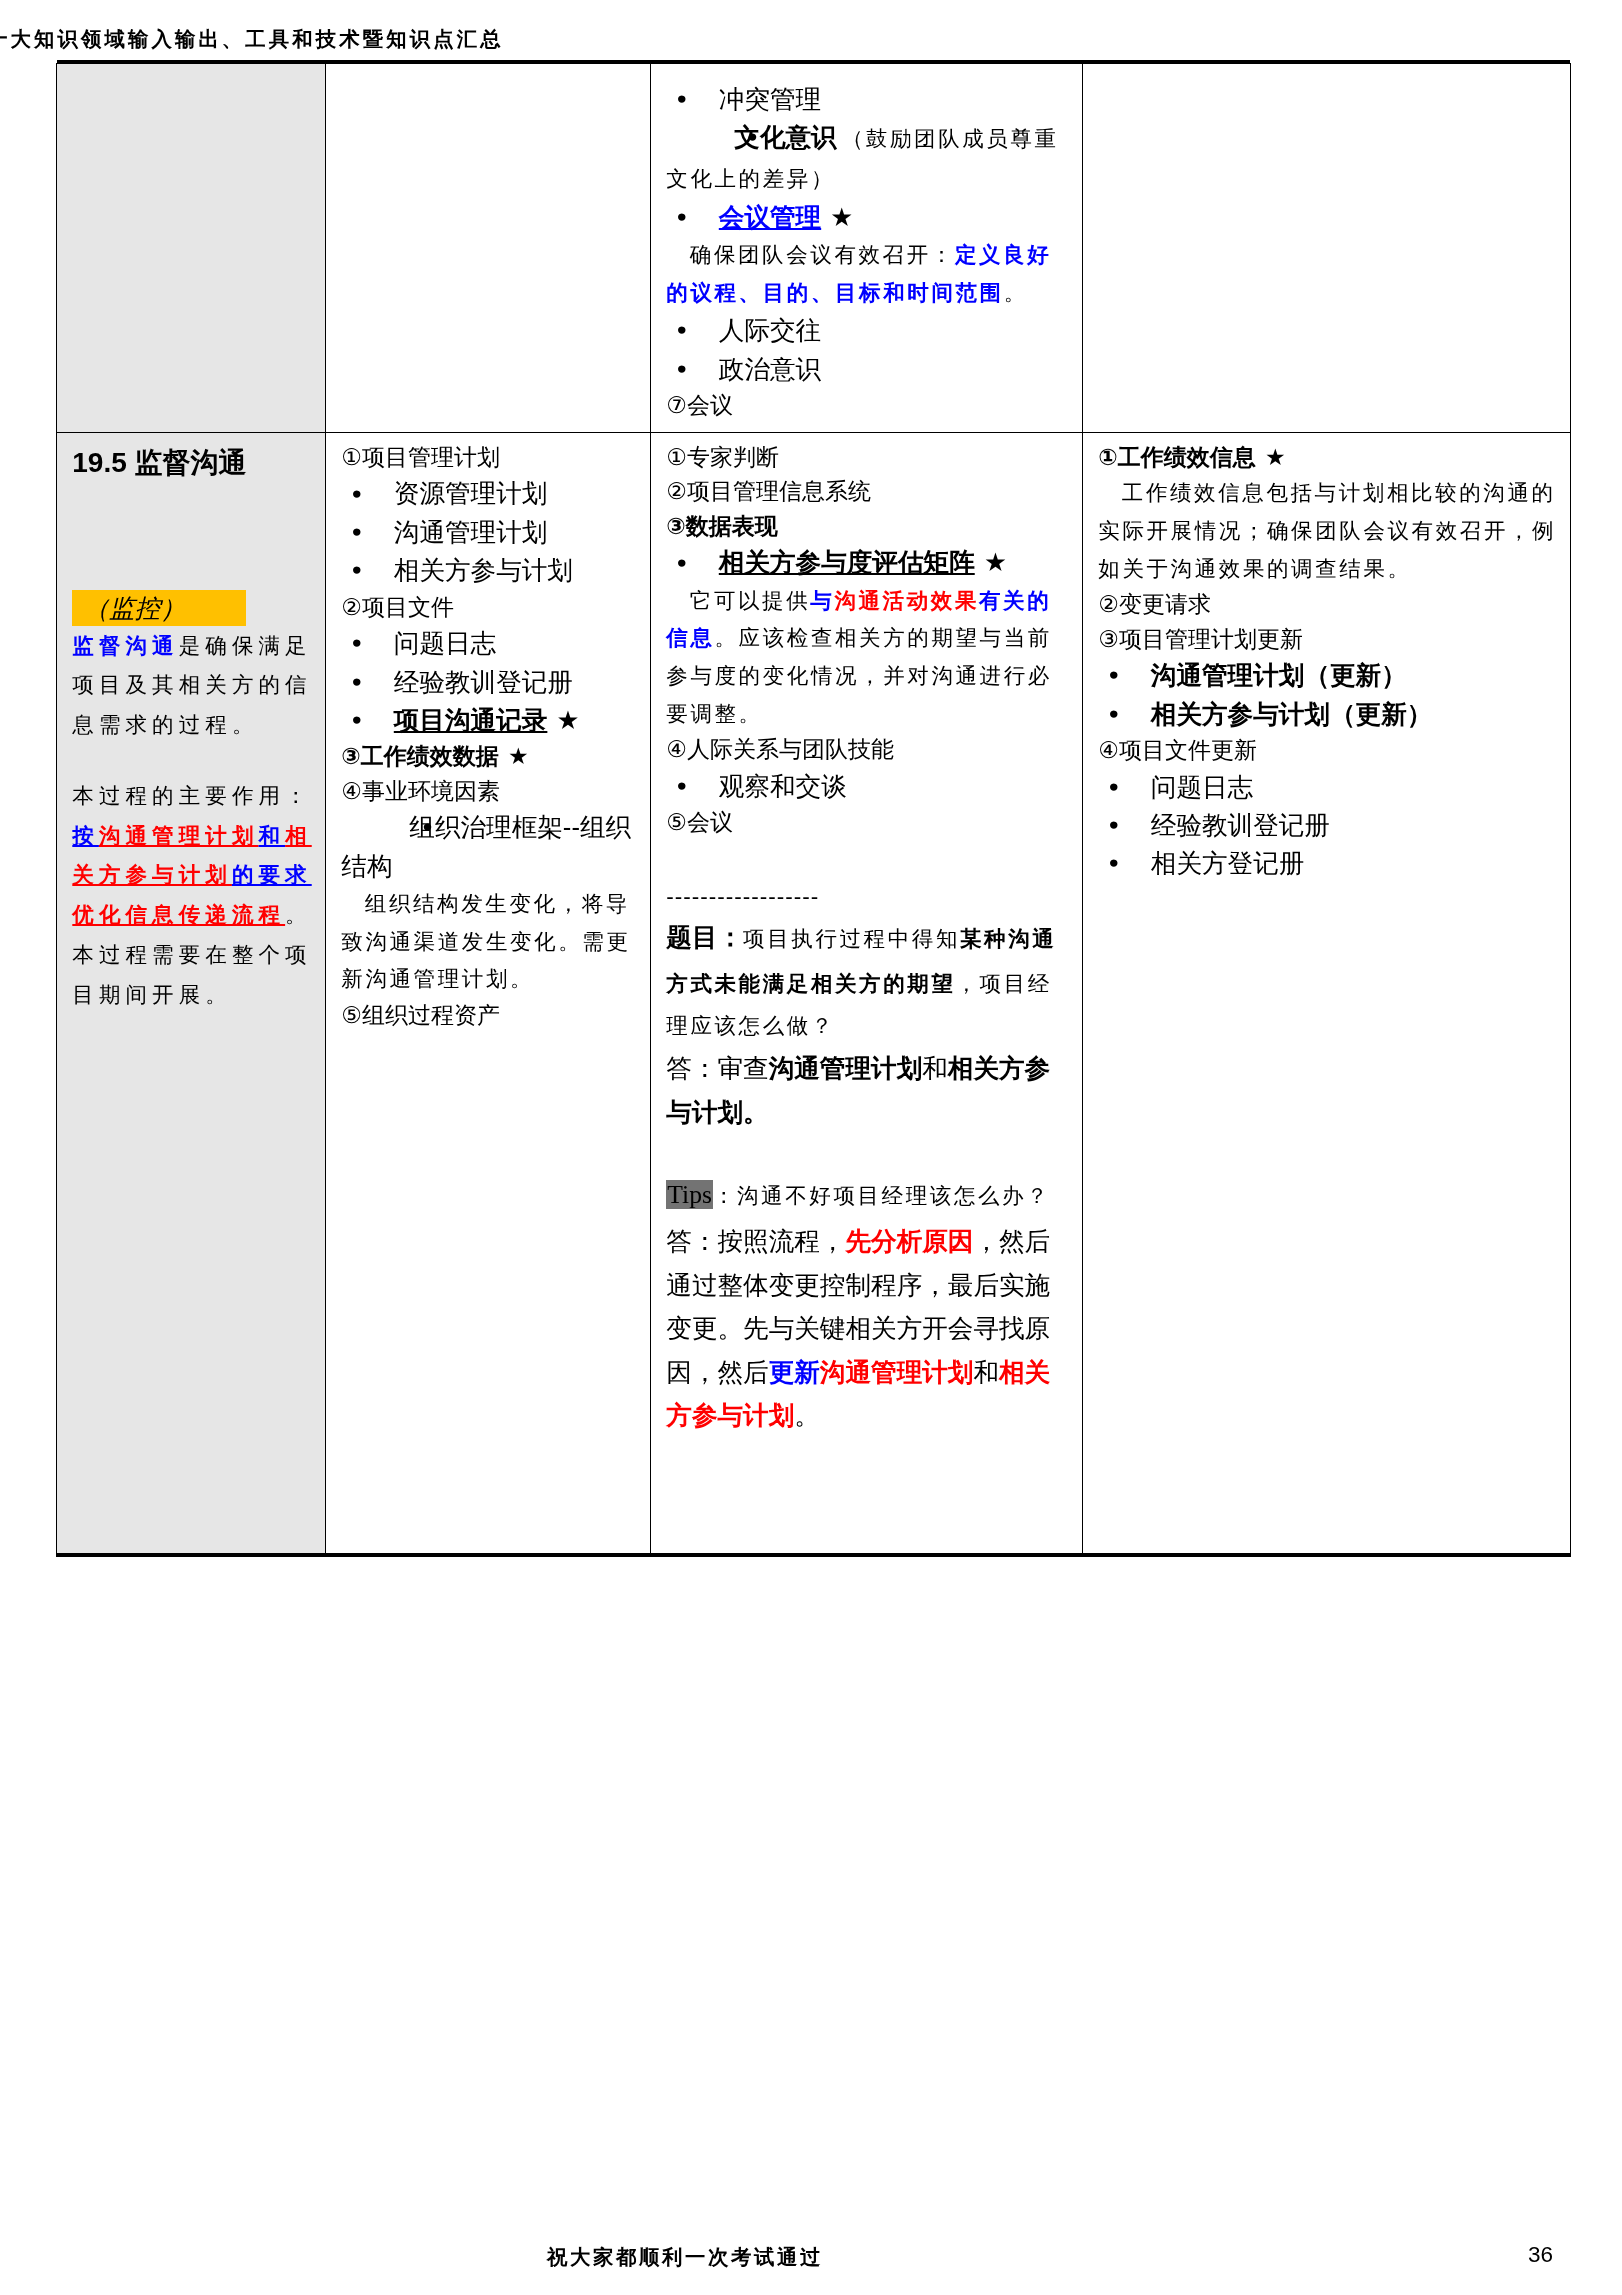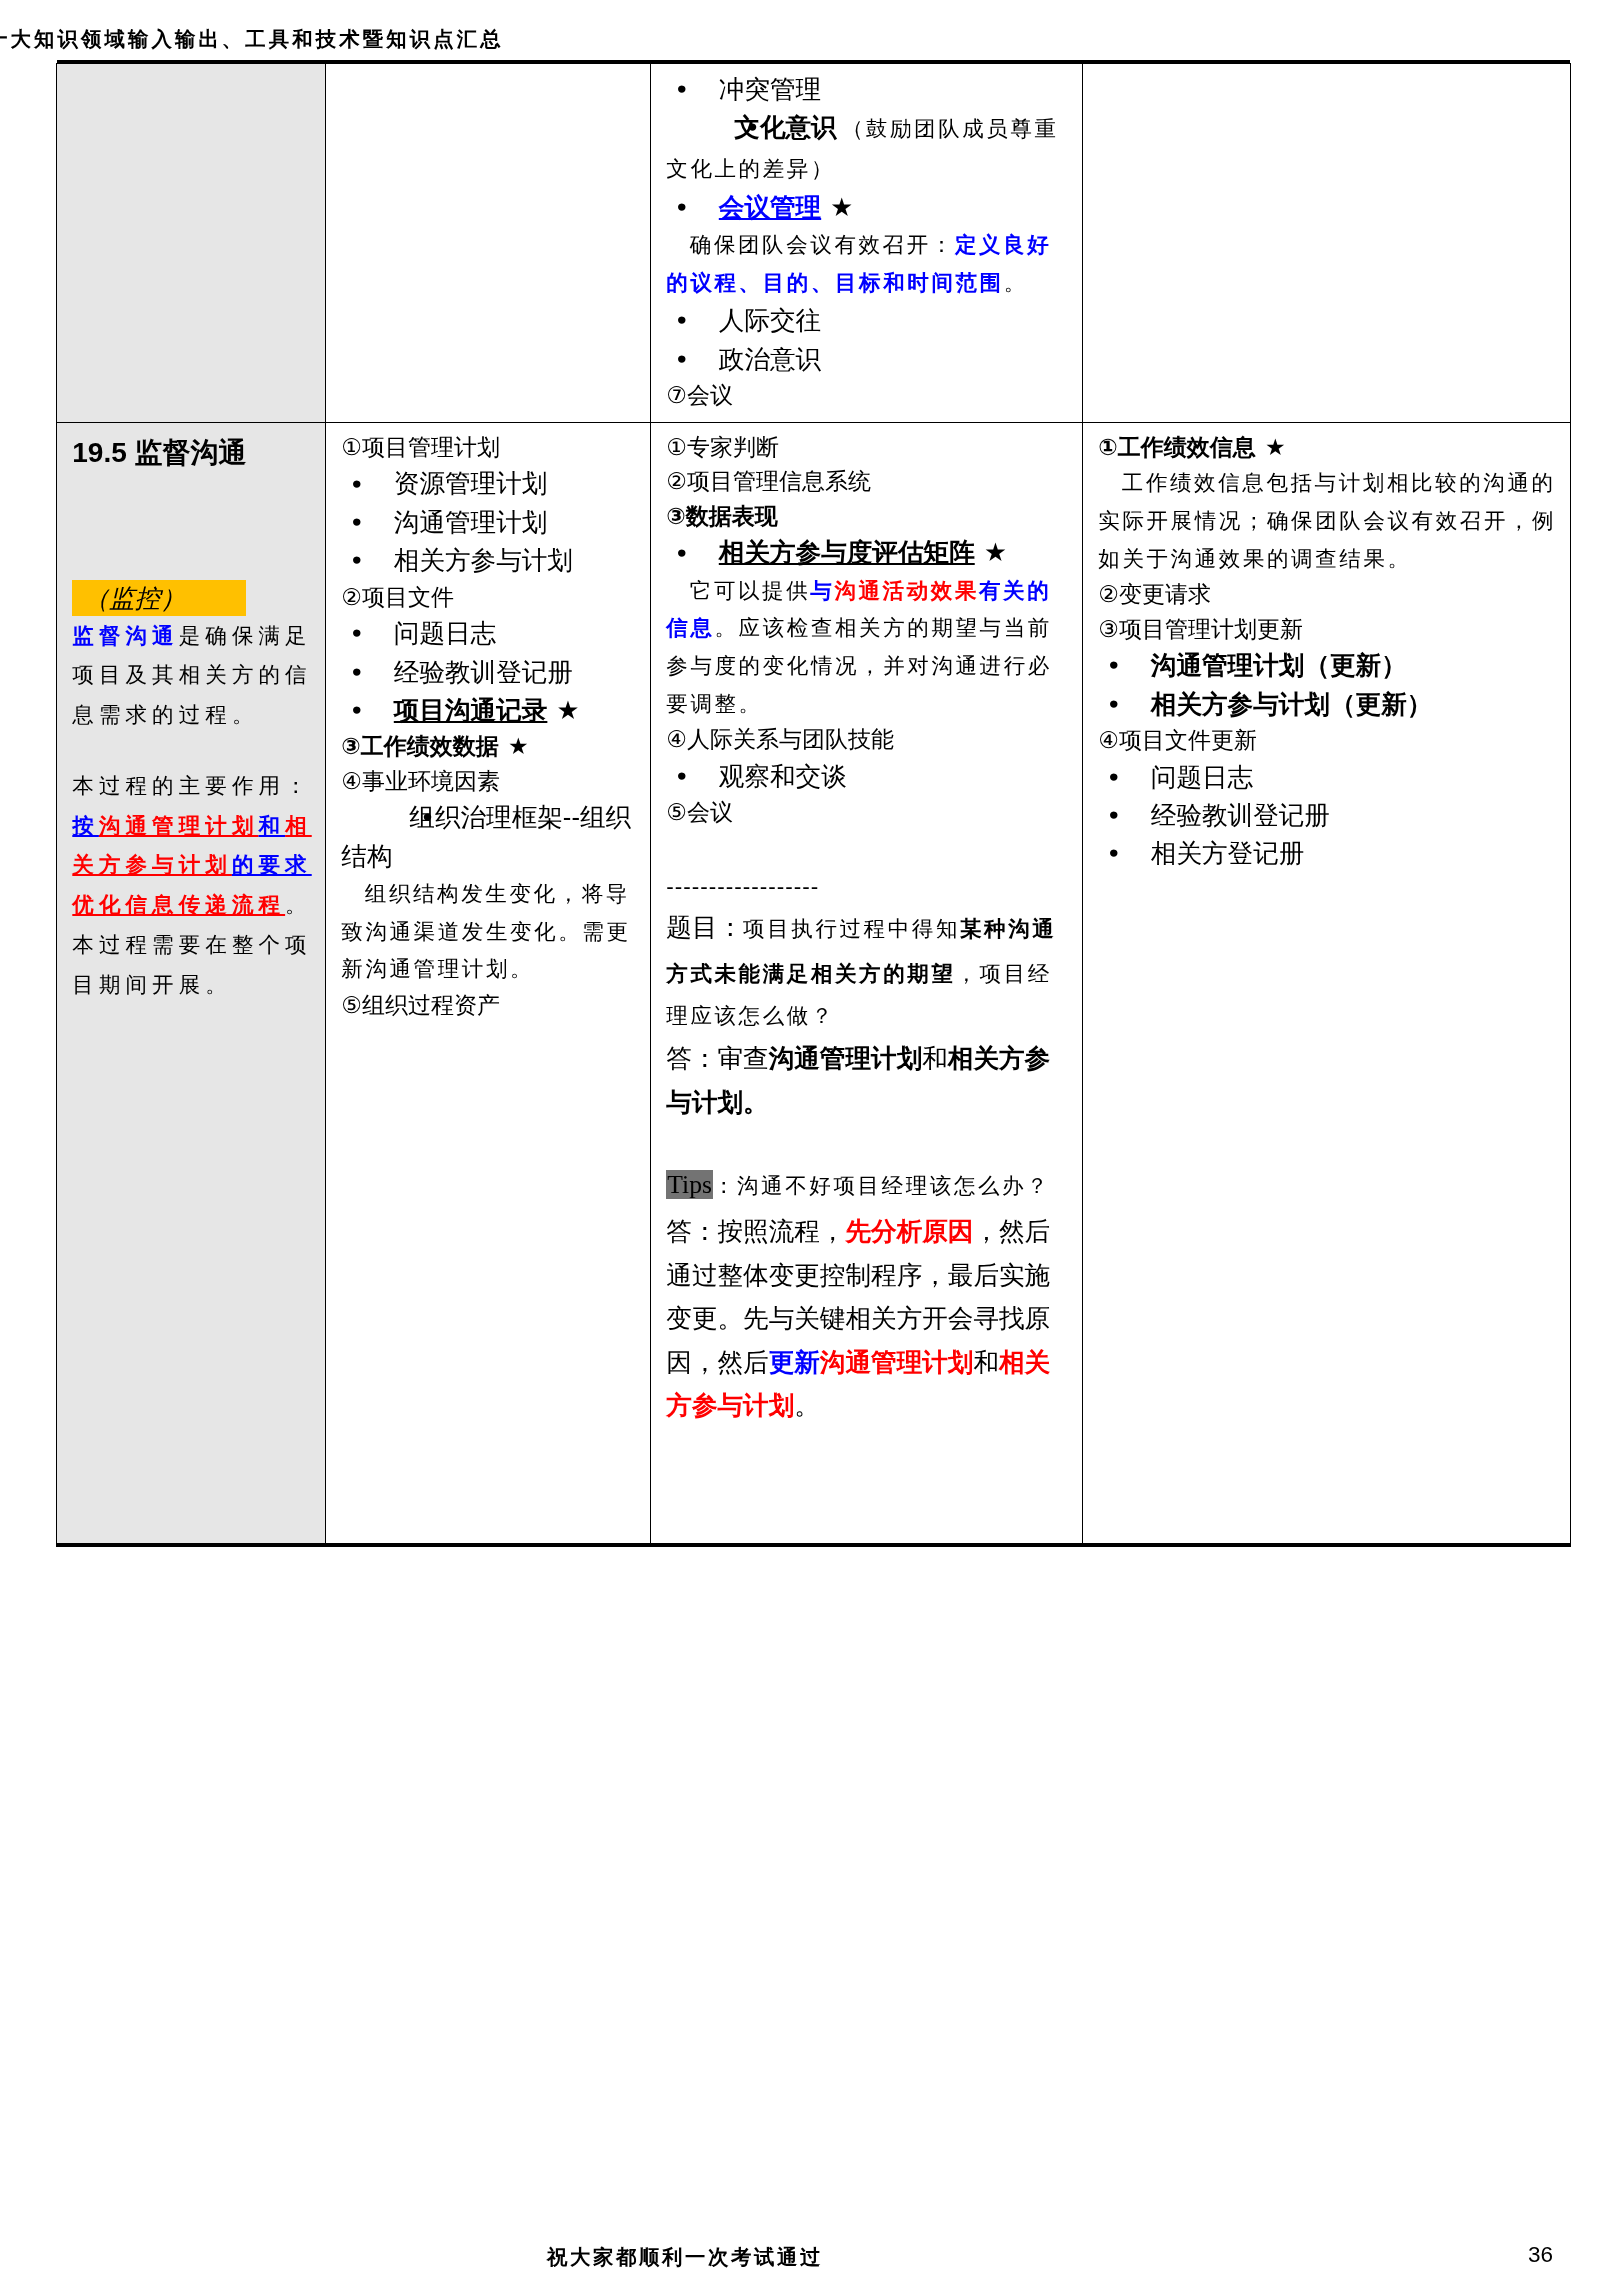--- a/index.html
+++ b/index.html
@@ -19,21 +19,21 @@
     position: absolute; left: 56px; top: 63px; width: 1514px;
     border-collapse: collapse; table-layout: fixed;
   }
   table.main td {
     border: 1.5px solid #000; vertical-align: top; padding: 7.2px 12.3px 9.2px 15.3px;
     font-size: 26.6px; line-height: 1.45;
   }
   td.proc { background: #e6e6e6; }
   tr.row1 td { height: 337px; }
   tr.row2 td { height: 1104px; border-bottom: 4.1px solid #000; }
-  tr.row1 td { padding-top: 6px; }
+  tr.row1 td { padding-top: 16px; }
 
   .lvl1 { font-family: "Liberation Sans", "DejaVu Sans", sans-serif; font-size: 23px; line-height: 1.5; }
   .bullet { font-family: "Liberation Sans", "DejaVu Sans", sans-serif; font-size: 25.6px; line-height: 1.5; padding-left: 22.5px; position: relative; }
   .bullet::before { content: "●"; position: absolute; left: 10.2px; font-size: 17.4px; top: 5.1px; }
   .bullet .txt { padding-left: 30px; display: inline; }
   .bullet.wrap { padding-left: 0; text-indent: 36px; }
   .bullet.wrap::before { left: 45px; }
   .bullet.wrap .txt { padding-left: 32px; }
   .note { font-family: "DejaVu Serif", "Liberation Serif", serif; font-size: 21.5px; line-height: 1.75; letter-spacing: 2.6px; text-indent: 23.5px; }
   .b { font-weight: bold; }
@@ -47,21 +47,21 @@
     display: block; width: 174px; height: 36px; background: #ffc000; margin-top: 106px;
     font-family: Liberation Sans, sans-serif; font-style: italic; font-size: 25.6px; line-height: 36px; padding-left: 11.2px; box-sizing: border-box;
   }
   .proc-desc { font-family: "DejaVu Serif", "Liberation Serif", serif; font-size: 21.5px; line-height: 1.85; letter-spacing: 5.1px; }
   .proc-role { font-family: "DejaVu Serif", "Liberation Serif", serif; font-size: 21.5px; line-height: 1.85; letter-spacing: 5.1px; margin-top: 31px; }
   .uline-red { text-decoration: underline; text-decoration-color: #ff0000; }
   .uline-blue { text-decoration: underline; text-decoration-color: #0000ff; }
 
   .dashes { font-family: "Liberation Sans", sans-serif; font-size: 22.5px; margin-top: 41px; letter-spacing: 1px; }
   .qa { font-family: "DejaVu Serif", serif; font-size: 21.5px; line-height: 1.95; letter-spacing: 2.6px; }
-  .qa .lead { font-family: "Liberation Sans", sans-serif; font-size: 25.6px; letter-spacing: 0; }
+  .qa .lead { font-family: "Liberation Sans", sans-serif; font-size: 25.6px; letter-spacing: 0; font-weight: bold; }
   .ans { font-family: "Liberation Sans", "DejaVu Sans", sans-serif; font-size: 25.6px; line-height: 1.7; }
   .tips-tag { background: #737373; font-family: Liberation Serif, serif; font-size: 25.6px; padding: 0 1px; letter-spacing: 0; }
   .spacer { height: 36px; }
 
   .footer {
     position: absolute; top: 2243px; left: 0; width: 1370px; text-align: center;
     font-family: "DejaVu Serif", serif; font-weight: bold; font-size: 20.4px; letter-spacing: 2.6px;
   }
   .page-num { position: absolute; top: 2242px; left: 1528px; font-family: "Liberation Sans", sans-serif; font-size: 22.5px; }
 </style>

